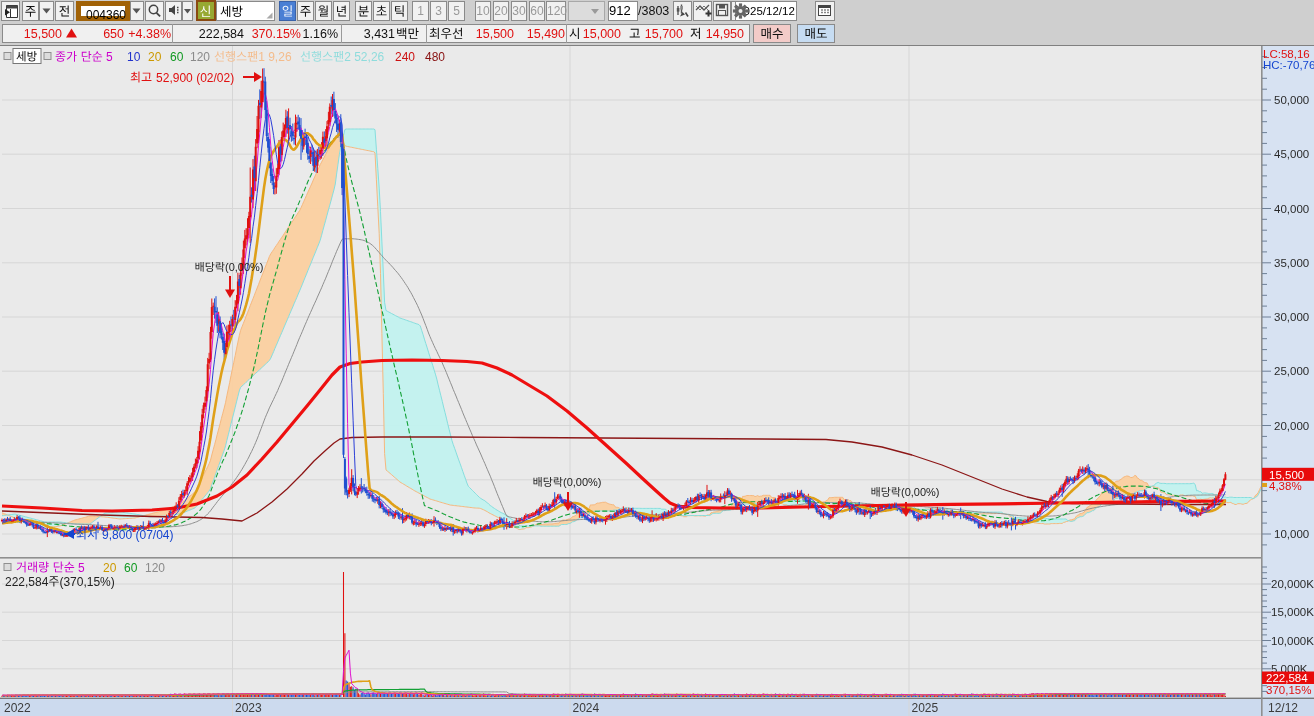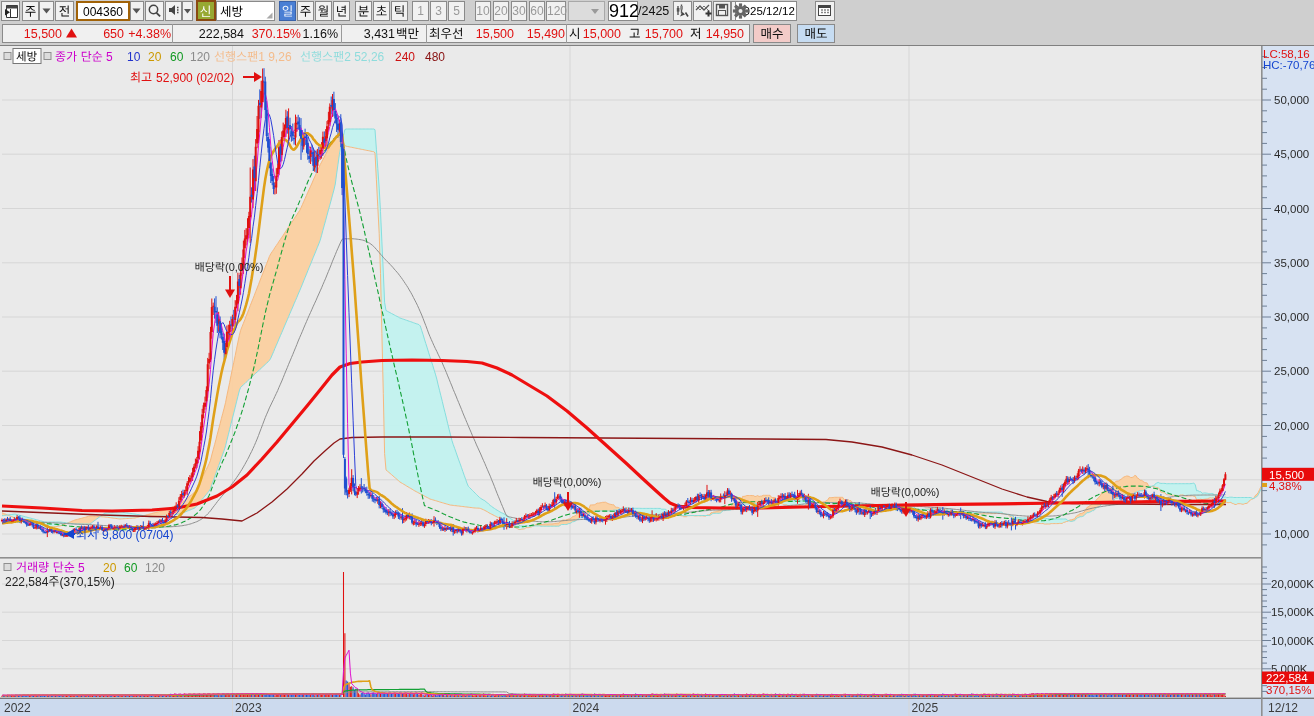--- a/index.html
+++ b/index.html
@@ -1,18 +1,18 @@
 <!DOCTYPE html>
 <html><head><meta charset="utf-8"><style>*{margin:0;padding:0}body{width:1314px;height:716px;position:relative;overflow:hidden;background:#cfcfcf;font-family:"Liberation Sans",sans-serif;}</style></head><body>
 <div style="position:absolute;left:0;top:45px;width:1314px;height:1px;background:#808080"></div>
 <div style="position:absolute;left:1px;top:1px;width:19px;height:20px;background:#f1f1f1;border:1px solid #8a8a8a;box-sizing:border-box;"></div>
 <div style="position:absolute;left:22px;top:1px;width:17px;height:20px;background:#f1f1f1;border:1px solid #8a8a8a;box-sizing:border-box;"></div>
 <div style="position:absolute;left:39px;top:1px;width:15px;height:20px;background:#f1f1f1;border:1px solid #8a8a8a;box-sizing:border-box;"></div>
 <div style="position:absolute;left:55px;top:1px;width:19px;height:20px;background:#f1f1f1;border:1px solid #8a8a8a;box-sizing:border-box;"></div>
-<div style="position:absolute;left:76px;top:1px;width:54px;height:20px;background:#fff;border:2px solid #a16207;box-sizing:border-box;">
+<div style="position:absolute;left:76px;top:1px;width:54px;height:20px;background:#fff;border:5px solid #a16207;box-sizing:border-box;">
     <span style="display:block;line-height:18px;font-size:12px;color:#000;padding-left:5px">004360</span>
   </div>
 <div style="position:absolute;left:130px;top:1px;width:14px;height:20px;background:#f1f1f1;border:1px solid #8a8a8a;box-sizing:border-box;"></div>
 <div style="position:absolute;left:145px;top:1px;width:19px;height:20px;background:#f1f1f1;border:1px solid #8a8a8a;box-sizing:border-box;"></div>
 <div style="position:absolute;left:165px;top:1px;width:17px;height:20px;background:#f1f1f1;border:1px solid #8a8a8a;box-sizing:border-box;"></div>
 <div style="position:absolute;left:182px;top:1px;width:11px;height:20px;background:#f1f1f1;border:1px solid #8a8a8a;box-sizing:border-box;"></div>
 <div style="position:absolute;left:196px;top:0px;width:20px;height:21px;background:#97a832;border:2px solid #8a4a12;box-sizing:border-box;"></div>
 <div style="position:absolute;left:216px;top:1px;width:59px;height:20px;background:#fff;border:1px solid #8a8a8a;box-sizing:border-box;"></div>
 <div style="position:absolute;left:279px;top:1px;width:17px;height:20px;background:#4a7fd4;border:1px solid #3a62a8;box-sizing:border-box;"></div>
 <div style="position:absolute;left:297px;top:1px;width:17px;height:20px;background:#f1f1f1;border:1px solid #8a8a8a;box-sizing:border-box;"></div>
@@ -40,24 +40,24 @@
     <span style="display:block;text-align:center;line-height:18px;font-size:12px;color:#999">30</span>
   </div>
 <div style="position:absolute;left:529px;top:1px;width:16px;height:20px;background:#f1f1f1;border:1px solid #8a8a8a;box-sizing:border-box;">
     <span style="display:block;text-align:center;line-height:18px;font-size:12px;color:#999">60</span>
   </div>
 <div style="position:absolute;left:546px;top:1px;width:20px;height:20px;background:#f1f1f1;border:1px solid #8a8a8a;box-sizing:border-box;">
     <span style="display:block;text-align:center;line-height:18px;font-size:12px;color:#999">120</span>
   </div>
 <div style="position:absolute;left:568px;top:1px;width:37px;height:20px;background:#dcdcdc;border:1px solid #a8a8a8;box-sizing:border-box;"></div>
 <div style="position:absolute;left:608px;top:1px;width:30px;height:20px;background:#fff;border:1px solid #8a8a8a;box-sizing:border-box;">
-    <span style="display:block;text-align:left;line-height:18px;font-size:18px;color:#000;padding-right:2px">912</span>
+    <span style="display:block;text-align:left;line-height:18px;font-size:13px;color:#000;padding-right:2px">912</span>
   </div>
 <div style="position:absolute;left:638px;top:1px;width:34px;height:20px;">
-    <span style="display:block;line-height:20px;font-size:12.5px;color:#111">/2425</span>
+    <span style="display:block;line-height:20px;font-size:12.5px;color:#111">/3803</span>
   </div>
 <div style="position:absolute;left:673px;top:1px;width:19px;height:20px;background:#f1f1f1;border:1px solid #8a8a8a;box-sizing:border-box;"></div>
 <div style="position:absolute;left:693px;top:1px;width:19px;height:20px;background:#f1f1f1;border:1px solid #8a8a8a;box-sizing:border-box;"></div>
 <div style="position:absolute;left:713px;top:1px;width:18px;height:20px;background:#f1f1f1;border:1px solid #8a8a8a;box-sizing:border-box;"></div>
 <div style="position:absolute;left:731px;top:1px;width:19px;height:20px;background:#f1f1f1;border:1px solid #8a8a8a;box-sizing:border-box;"></div>
 <div style="position:absolute;left:735px;top:1px;width:62px;height:20px;background:#fff;border:1px solid #8a8a8a;box-sizing:border-box;">
     <span style="display:block;text-align:center;line-height:18px;font-size:11.5px;color:#000">2025/12/12</span>
   </div>
 <div style="position:absolute;left:815px;top:1px;width:20px;height:20px;background:#f1f1f1;border:1px solid #8a8a8a;box-sizing:border-box;"></div>
 <div style="position:absolute;left:2px;top:24px;width:748px;height:19px;background:#f0f0f0;border:1px solid #8a8a8a;box-sizing:border-box;"></div>

